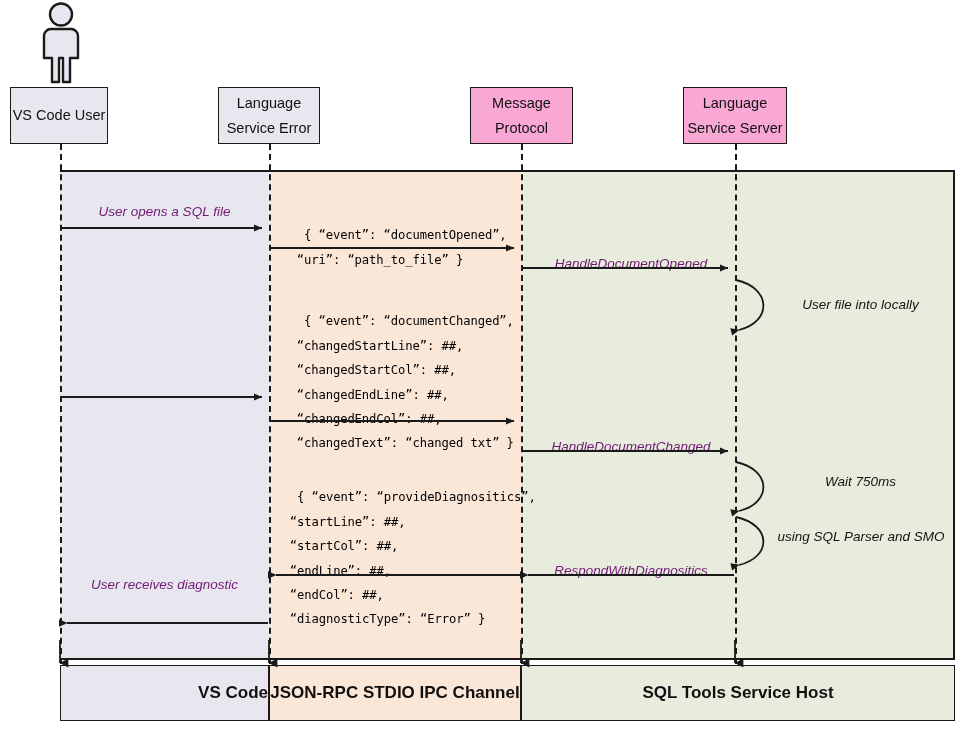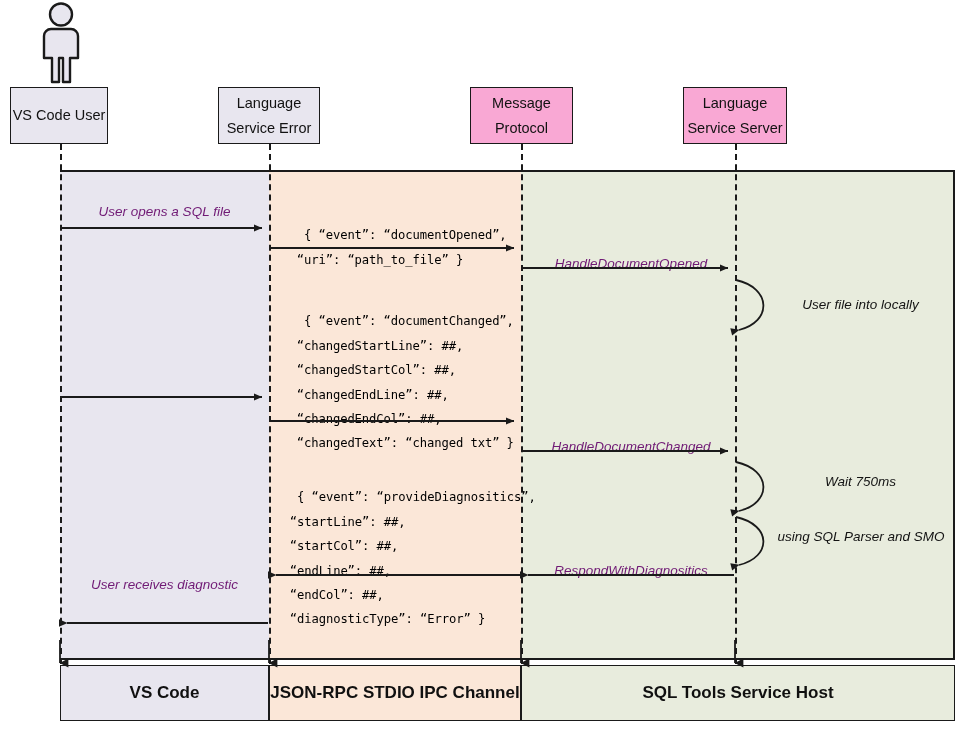--- a/index.html
+++ b/index.html
@@ -191,21 +191,21 @@
 
   <div class="abs json-block" style="left:268px; top:461px;">
     <span>{ “event”: “provideDiagnositics”,
    “startLine”: ##,
    “startCol”: ##,
    “endLine”: ##,
    “endCol”: ##,
    “diagnosticType”: “Error” }</span>
   </div>
 
-  <div class="abs fbox lav" style="left:60px; top:665px; width:209px; height:56px;">
+  <div class="abs fbox lav" style="left:60px; top:665px; width:209px; height:56px;justify-content:flex-end;">
     <span>VS Code</span>
   </div>
   <div class="abs fbox org" style="left:269px; top:665px; width:252px; height:56px;">
     <span>JSON-RPC STDIO IPC Channel</span>
   </div>
   <div class="abs fbox grn" style="left:521px; top:665px; width:434px; height:56px;">
     <span>SQL Tools Service Host</span>
   </div>
 
   <svg class="overlay">

